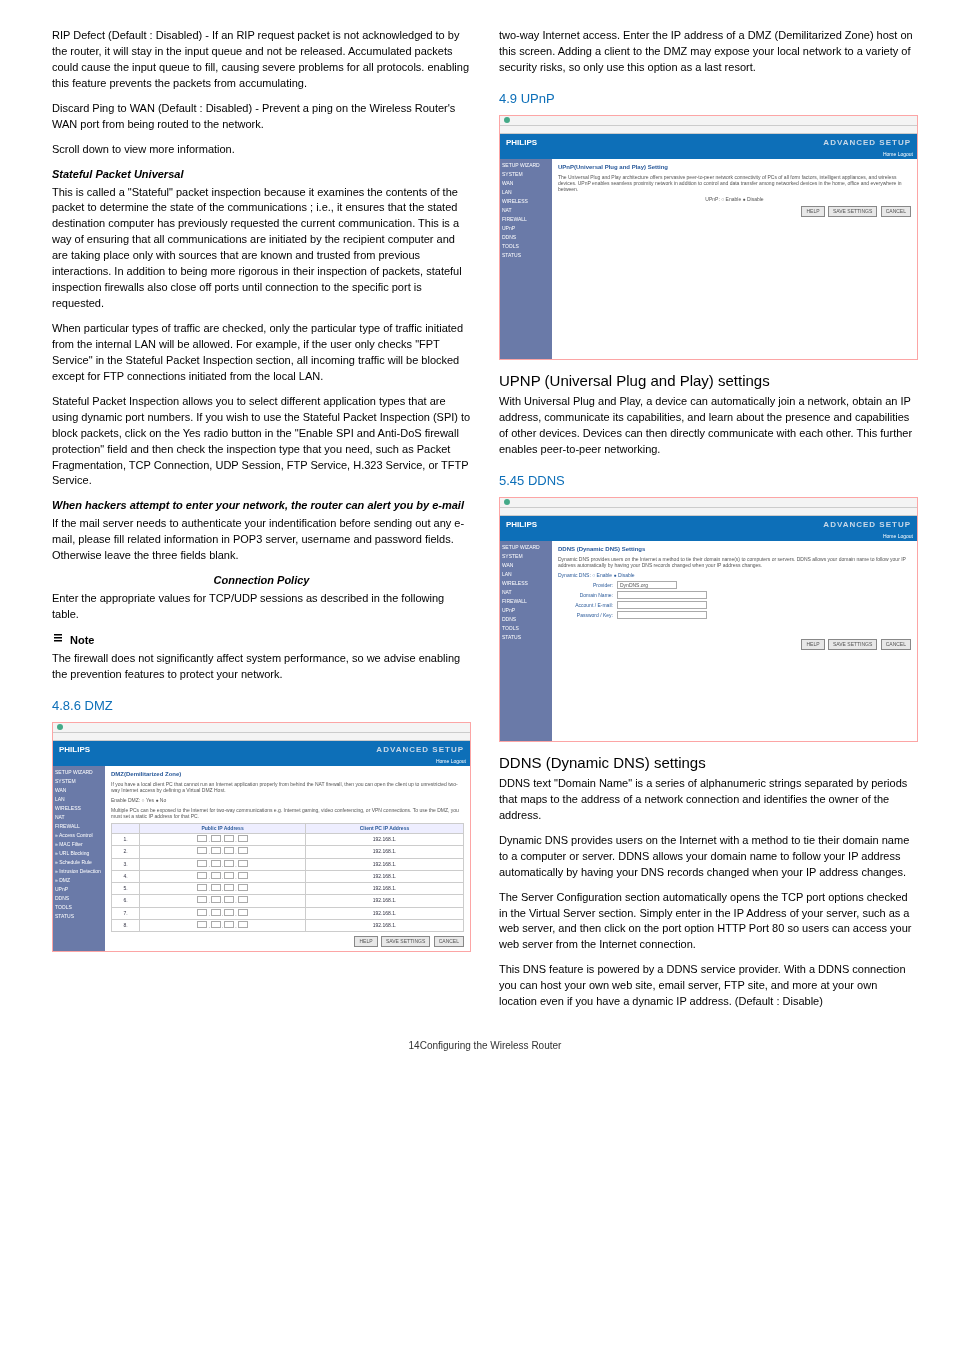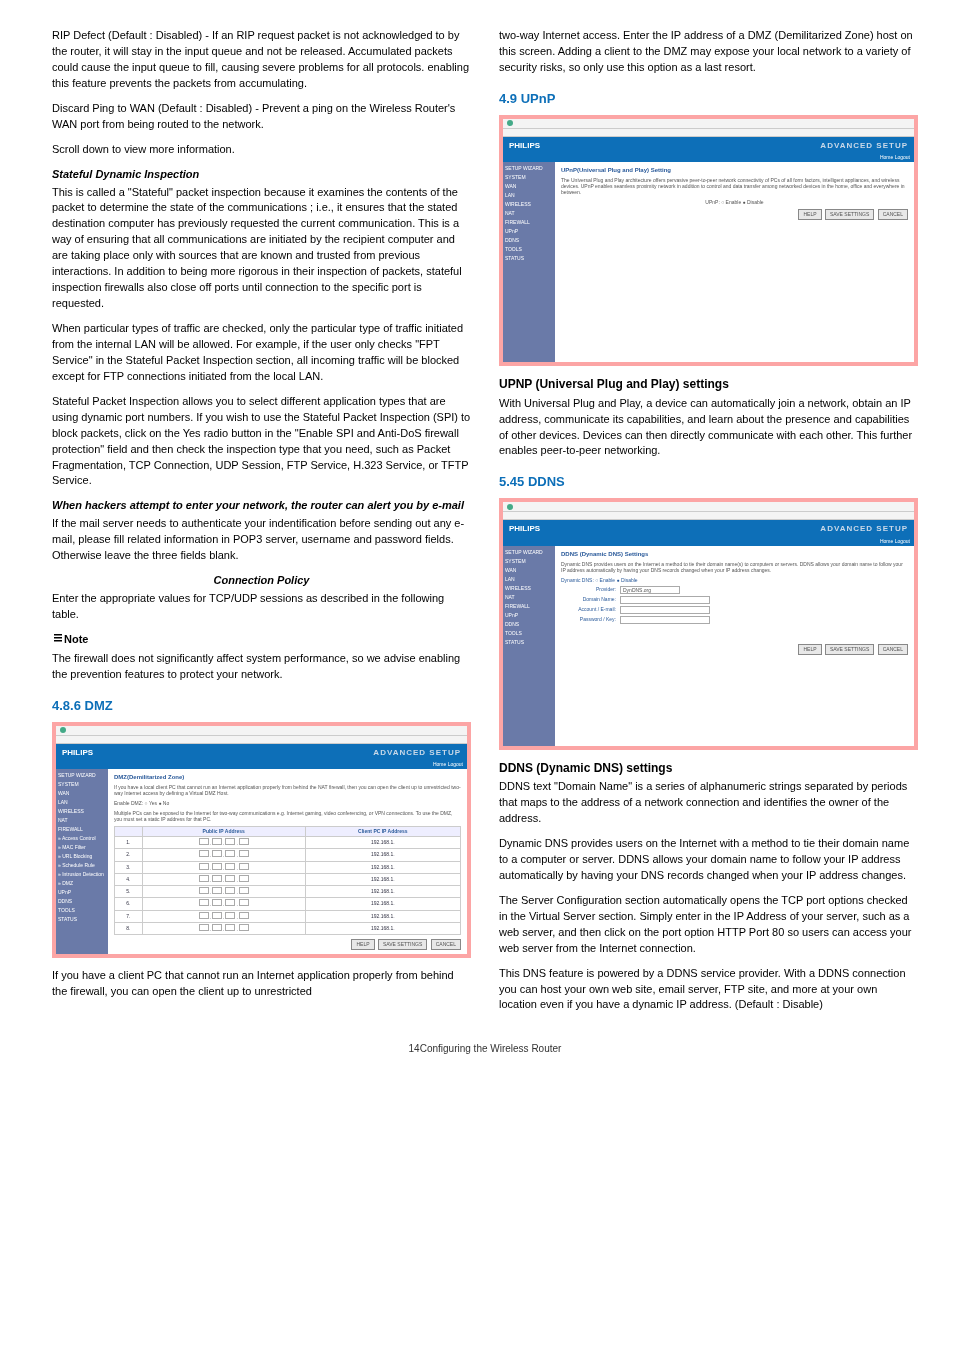--- a/index.html
+++ b/index.html
@@ -16,50 +16,51 @@
     display: flex;
     gap: 28px;
   }
   .col {
     flex: 1;
   }
   p { margin-bottom: 9px; }
   h4.section-num {
     color: #0d6fb8;
     font-size: 13px;
-    font-weight: bold;
+    font-weight: normal;
     margin: 14px 0 6px 0;
   }
   h4.heading {
     font-size: 11px;
     font-weight: bold;
     font-style: italic;
     margin: 8px 0 2px 0;
   }
   h4.subheading {
-    font-size: 12px;
-    font-weight: bold;
+    font-size: 15px;
+    font-weight: normal;
     margin: 6px 0 2px 0;
   }
   h4.plain-heading {
     font-size: 11px;
     font-weight: bold;
     font-style: italic;
     margin: 6px 0 2px 0;
     text-align: center;
   }
   .note-head {
     display: flex;
-    align-items: center;
+    align-items: flex-end;
+    gap: 6px;
     font-weight: bold;
     margin: 4px 0 2px 0;
   }
   .note-icon-svg { width: 12px; height: 12px; }
   .screenshot {
-    border: 4px solid #fca5a5;
+    border: 1px solid #fca5a5;
     margin: 6px 0 10px 0;
     background: #fff;
     font-size: 6px;
     color: #333;
   }
   .ss-toolbar {
     padding: 2px 4px;
     border-bottom: 1px solid #ccc;
     background: #f4f4f4;
     display: flex;
@@ -156,21 +157,21 @@
 </head>
 <body>
 
 <div class="columns">
 
   <div class="col">
     <p>RIP Defect (Default : Disabled) - If an RIP request packet is not acknowledged to by the router, it will stay in the input queue and not be released. Accumulated packets could cause the input queue to fill, causing severe problems for all protocols. enabling this feature prevents the packets from accumulating.</p>
     <p>Discard Ping to WAN (Default : Disabled) - Prevent a ping on the Wireless Router's WAN port from being routed to the network.</p>
     <p>Scroll down to view more information.</p>
 
-    <h4 class="heading">Stateful Dynamic Inspection</h4>
+    <h4 class="heading">Stateful Packet Universal</h4>
     <p>This is called a "Stateful" packet inspection because it examines the contents of the packet to determine the state of the communications ; i.e., it ensures that the stated destination computer has previously requested the current communication. This is a way of ensuring that all communications are initiated by the recipient computer and are taking place only with sources that are known and trusted from previous interactions. In addition to being more rigorous in their inspection of packets, stateful inspection firewalls also close off ports until connection to the specific port is requested.</p>
     <p>When particular types of traffic are checked, only the particular type of traffic initiated from the internal LAN will be allowed. For example, if the user only checks "FPT Service" in the Stateful Packet Inspection section, all incoming traffic will be blocked except for FTP connections initiated from the local LAN.</p>
     <p>Stateful Packet Inspection allows you to select different application types that are using dynamic port numbers. If you wish to use the Stateful Packet Inspection (SPI) to block packets, click on the Yes radio button in the "Enable SPI and Anti-DoS firewall protection" field and then check the inspection type that you need, such as Packet Fragmentation, TCP Connection, UDP Session, FTP Service, H.323 Service, or TFTP Service.</p>
 
     <h4 class="heading">When hackers attempt to enter your network, the router can alert you by e-mail</h4>
     <p>If the mail server needs to authenticate your indentification before sending out any e-mail, please fill related information in POP3 server, username and password fields. Otherwise leave the three fields blank.</p>
 
     <h4 class="plain-heading">Connection Policy</h4>
     <p>Enter the appropriate values for TCP/UDP sessions as described in the following table.</p>
 
@@ -272,21 +273,20 @@
             </table>
           <div class="ss-buttons">
             <span class="ss-btn">HELP</span>
             <span class="ss-btn">SAVE SETTINGS</span>
             <span class="ss-btn">CANCEL</span>
           </div>
         </div>
       </div>
     </div>
 
-    <p>If you have a client PC that cannot run an Internet application properly from behind the firewall, you can open the client up to unrestricted</p>
   </div>
 
   <div class="col">
     <p>two-way Internet access. Enter the IP address of a DMZ (Demilitarized Zone) host on this screen. Adding a client to the DMZ may expose your local network to a variety of security risks, so only use this option as a last resort.</p>
 
     <h4 class="section-num">4.9    UPnP</h4>
 
     <div class="screenshot">
       <div class="ss-toolbar">
           <span class="dot"></span>

